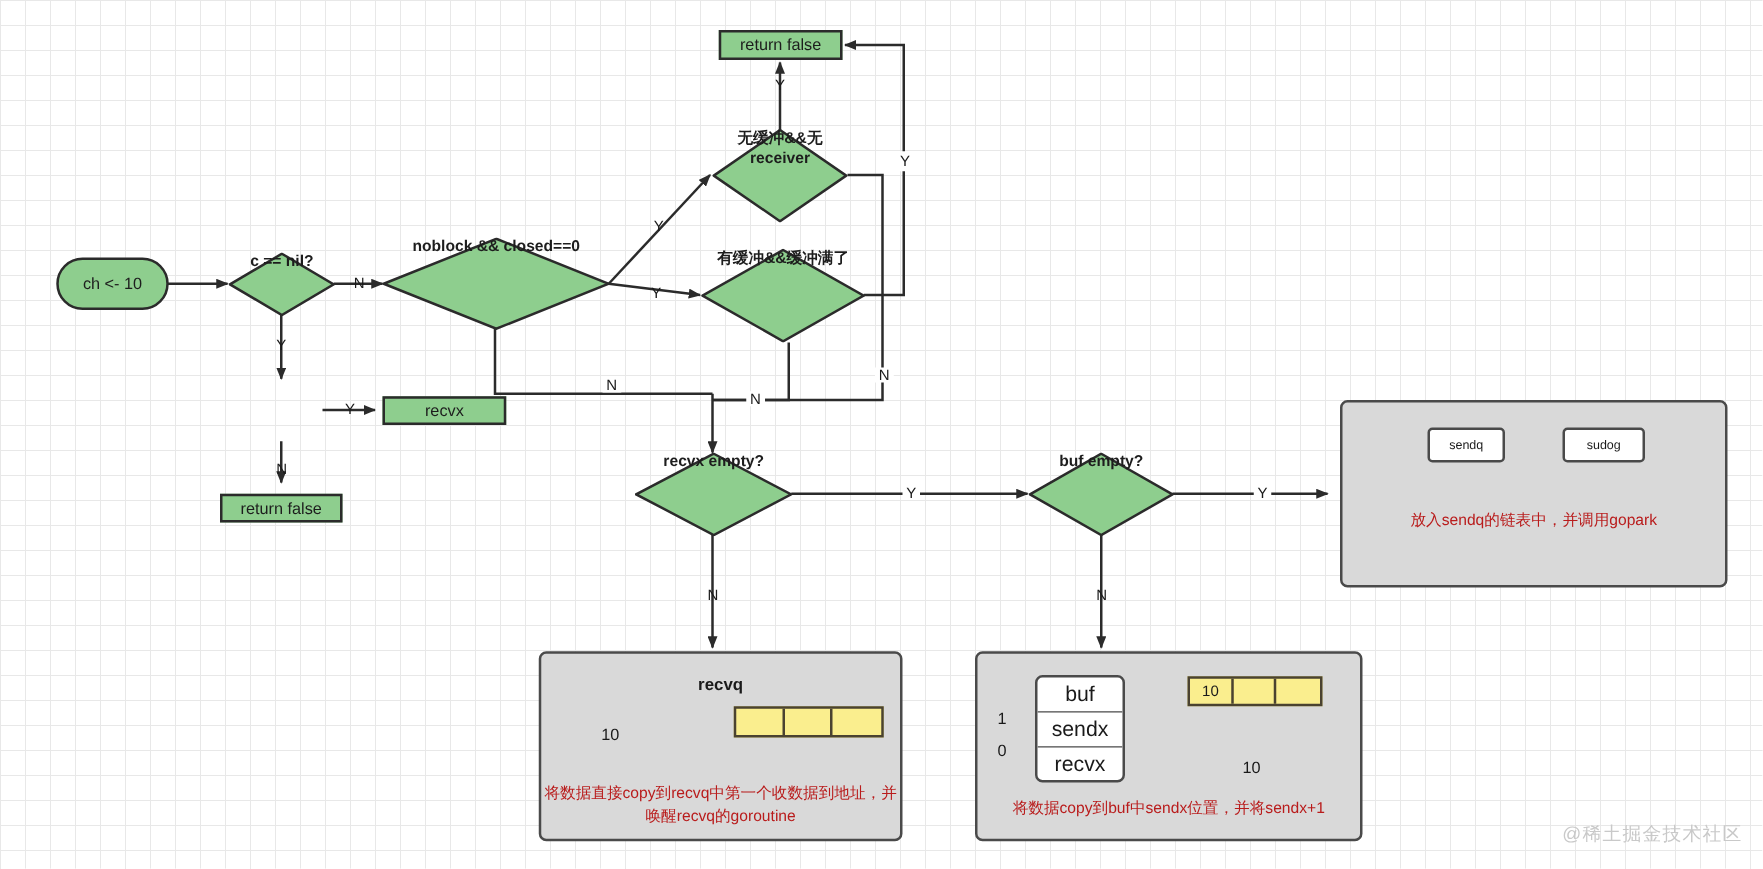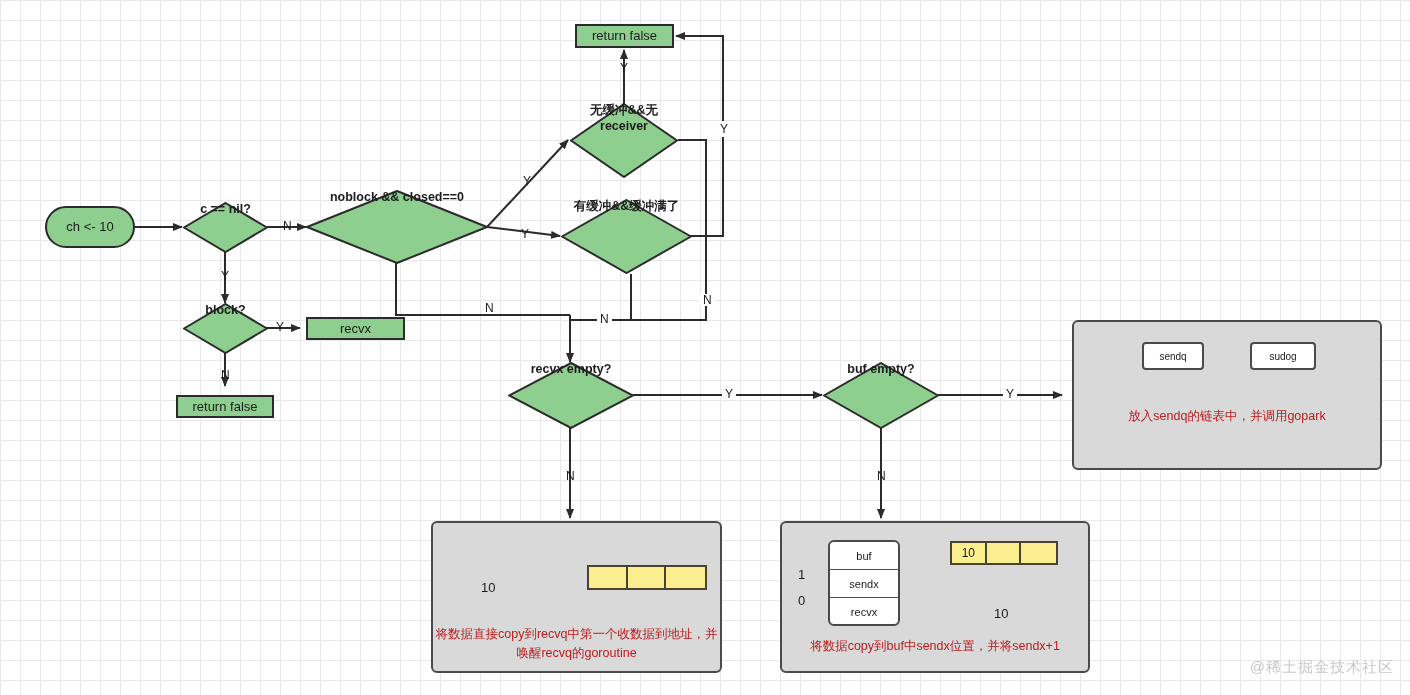--- a/index.html
+++ b/index.html
@@ -94,21 +94,21 @@
     position:absolute;
     background:#ffffff;
     border:2px solid #4a4a4a;
     border-radius:6px;
     box-sizing:border-box;
     overflow:hidden;
   }
   .wstack .row{
     height:28px;
     display:flex;align-items:center;justify-content:center;
-    font-size:11px;color:#1a1a1a;
+    font-size:17px;color:#1a1a1a;
     border-bottom:1.5px solid #4a4a4a;
     box-sizing:border-box;
   }
   .wstack .row:last-child{border-bottom:none;}
 
   
   .slots{
     position:absolute;
     display:flex;
     border:2px solid #4a4230;
@@ -206,26 +206,20 @@
     <span>ch &lt;- 10</span>
   </div>
 
   <div class="node diamond" style="left:183px;top:202px;width:85px;height:51px;">
     <svg class="dshape" viewBox="0 0 85 51" preserveAspectRatio="none">
       <polygon points="42.5,1 84,25.5 42.5,50 1,25.5" fill="#8ECE8E" stroke="#2b2b2b" stroke-width="2"></polygon>
     </svg>
     <span class="dlabel">c == nil?</span>
   </div>
 
-  <div class="node diamond" style="left:183px;top:303px;width:85px;height:51px;">
-    <svg class="dshape" viewBox="0 0 85 51" preserveAspectRatio="none">
-      <polygon points="42.5,1 84,25.5 42.5,50 1,25.5" fill="#8ECE8E" stroke="#2b2b2b" stroke-width="2"></polygon>
-    </svg>
-    <span class="dlabel">block?</span>
-  </div>
 
   <div class="node proc" style="left:306px;top:317px;width:99px;height:23px;">
     <span>recvx</span>
   </div>
 
   <div class="node proc" style="left:176px;top:395px;width:98px;height:23px;">
     <span>return false</span>
   </div>
 
   <div class="node diamond" style="left:306px;top:190px;width:182px;height:74px;">
@@ -288,20 +282,21 @@
     <div class="wbox" style="left:68px;top:20px;width:62px;height:28px;">
       <span>sendq</span>
     </div>
     <div class="wbox" style="left:144px;top:20px;width:66px;height:28px;margin-left:32px;">
       <span>sudog</span>
     </div>
     <div class="panel-caption" style="top:85px;">放入sendq的链表中，并调用gopark</div>
   </div>
 
   <div class="panel" style="left:431px;top:521px;width:291px;height:152px;">
+    <div class="panel-title" style="left:0;right:0;top:17px;text-align:center;">recvq</div>
     <span class="sidenum" style="left:48px;top:57px;">10</span>
     <div class="slots" style="left:154px;top:42px;width:120px;height:25px;">
       <div class="cell" style="width:40px;"></div>
       <div class="cell" style="width:40px;"></div>
       <div class="cell" style="width:40px;"></div>
     </div>
     <div class="panel-caption" style="top:102px;">将数据直接copy到recvq中第一个收数据到地址，并
 唤醒recvq的goroutine</div>
   </div>
 

